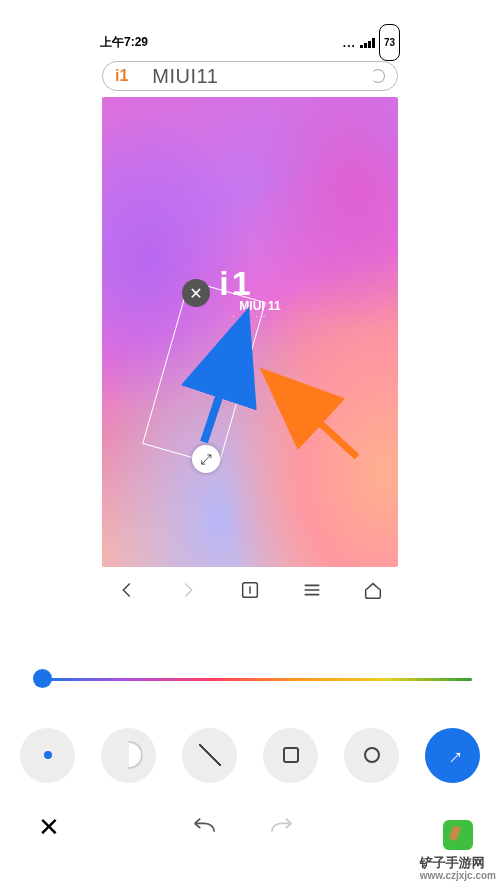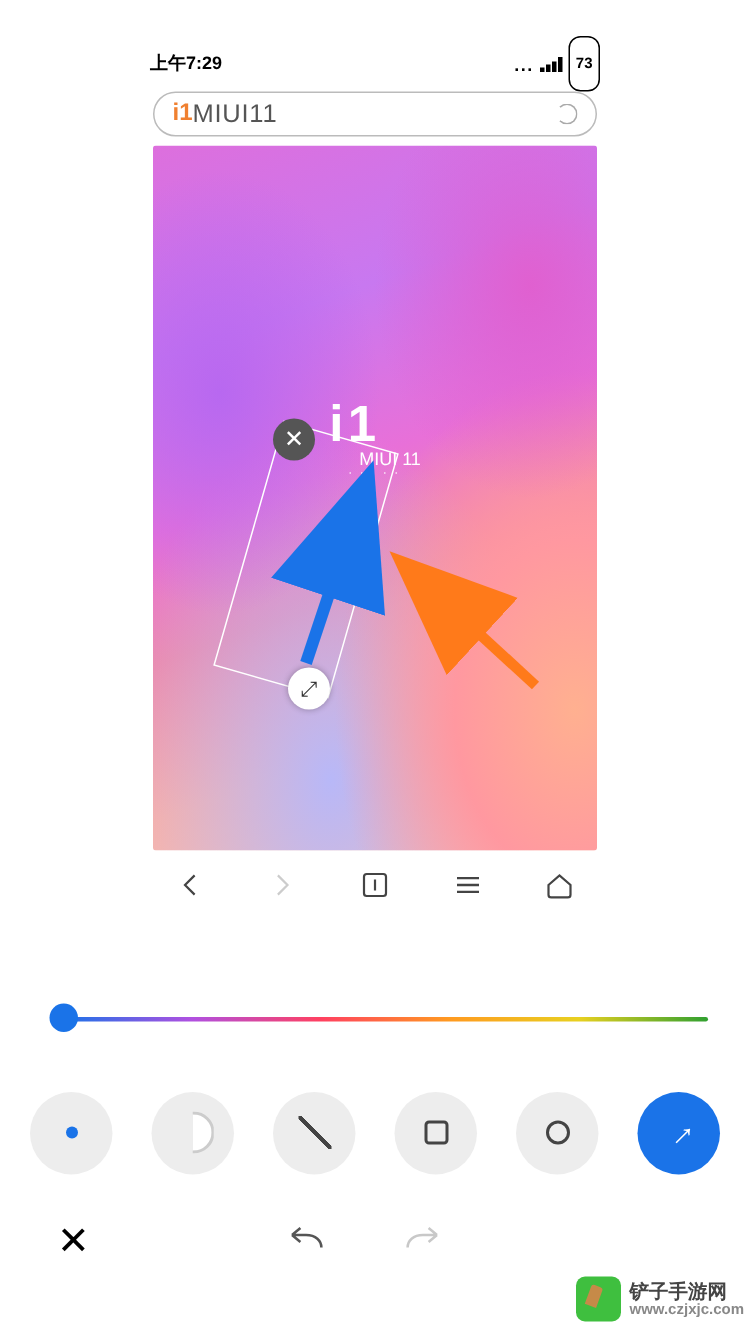--- a/index.html
+++ b/index.html
@@ -11,37 +11,37 @@
   .sb-row { height:25px; display:flex; align-items:center; justify-content:space-between; padding:0 10px; font-size:12px;font-weight:bold; }
   .sb-right { display:flex; align-items:center; gap:4px; }
   .batt-pill { border:1px solid #000; border-radius:8px; padding:12px 4px; font-size:10px; }
   .sig-bars { display:inline-block; width:15px; height:10px; background:
       linear-gradient(#000,#000) 0 7px/3px 3px no-repeat,
       linear-gradient(#000,#000) 4px 5px/3px 5px no-repeat,
       linear-gradient(#000,#000) 8px 3px/3px 7px no-repeat,
       linear-gradient(#000,#000) 12px 0/3px 10px no-repeat; }
 
   .search-pill { margin:6px 12px; height:30px; border:1px solid #bbb; border-radius:15px; padding:0 12px; display:flex; align-items:center; gap:10px; justify-content:space-between; }
-  .sp-left { display:flex; align-items:center; gap:0; }
+  .sp-left { display:flex; align-items:center; gap:24px; }
   .sp-left span.logo { color:#f08030; font-weight:900; font-size:16px; }
-  .sp-left span.txt { color:#555; font-size:17px; letter-spacing:.5px; }
+  .sp-left span.txt { color:#555; font-size:20px; letter-spacing:.5px; }
   .sp-refresh { width:14px; height:14px; border:1.5px solid #aaa; border-radius:50%; border-left-color:transparent; position:relative; }
 
   .preview-img { position:relative; margin:0 12px; width:296px; height:470px; border-radius:2px; overflow:hidden;
     background:
       radial-gradient(ellipse 80% 70% at 15% 35%, #b868f0 0%, transparent 45%),
       radial-gradient(ellipse 70% 60% at 85% 20%, #e060d0 0%, transparent 50%),
       radial-gradient(ellipse 90% 80% at 95% 80%, #ffb090 0%, #ff98a0 30%, transparent 60%),
       radial-gradient(ellipse 90% 90% at 40% 90%, #b8b8f8 0%, transparent 55%),
       linear-gradient(160deg,#dd6fdd 0%, #c878f0 25%, #e870d8 45%, #f088a8 60%, #ffb0a0 78%, #ffc8b0 100%);
   }
 
   .center-logo { position:absolute; left:50%; top:42%; transform:translate(-50%,-50%); text-align:center; color:#fff; font-weight:700; }
   .center-logo .big { display:flex; align-items:flex-end; gap:2px; font-size:34px; line-height:28px; letter-spacing:1px; }
-  .center-logo .row1 { font-size:12px; font-weight:400; margin-top:2px;margin-left:20px; }
+  .center-logo .row1 { font-size:12px; font-weight:700; margin-top:2px;margin-left:20px; }
   .center-logo .row2 { font-size:6px; letter-spacing:2px; opacity:.85; }
 
   
   .sel-rect { position:absolute; left:62px; top:191px; width:80px; height:170px; border:1.5px solid #fff; transform:rotate(16deg); }
   .sel-del { position:absolute; left:80px; top:182px; width:28px; height:28px; border-radius:50%; background:#555; color:#fff; display:flex; align-items:center; justify-content:center; font-size:16px; }
   .sel-res { position:absolute; left:90px; top:348px; width:28px; height:28px; border-radius:50%; background:#fff; color:#333; display:flex; align-items:center; justify-content:center; font-size:14px; box-shadow:0 0 4px rgba(0,0,0,.3); }
 
   .preview-nav { height:45px; display:flex; align-items:center; justify-content:space-around; padding:0 6px; }
   .preview-nav svg { width:22px; height:22px; }
 
@@ -64,21 +64,21 @@
   .circ { width:16px; height:16px; border:2px solid #444; border-radius:50%; }
   .share-arrow { color:#fff; font-size:22px; transform:rotate(-45deg); font-weight:bold; }
 
   
   .action-row { position:absolute; left:0; top:800px; width:100%; height:55px; display:flex; align-items:center; padding:0 38px; gap:130px; }
   .close-x { font-size:26px; font-weight:300; }
   .undo-redo { display:flex; gap:50px; }
   .undo-redo svg { width:28px; height:20px; }
 
   
-  .wm { position:absolute; right:4px; bottom:8px; display:flex; align-items:center; gap:6px; }
+  .wm { position:absolute; right:4px; bottom:8px; display:flex; align-items:center; gap:6px;flex-direction:column; }
   .wm-icon { width:30px; height:30px; background:#3fbf3f; border-radius:6px; position:relative; display:flex; align-items:center; justify-content:center; }
   .wm-icon::before{ content:""; position:absolute; width:8px; height:14px; background:#c68a48; border-radius:2px 2px 0 0; transform:rotate(20deg); left:8px; top:6px;}
   .wm-text { font-size:13px; font-weight:600; color:#444; line-height:14px; }
   .wm-sub  { font-size:10px; color:#888;font-weight:bold; }
 </style>
 </head>
 <body>
 
 <div class="preview-frame">
   <div class="sb-row">

